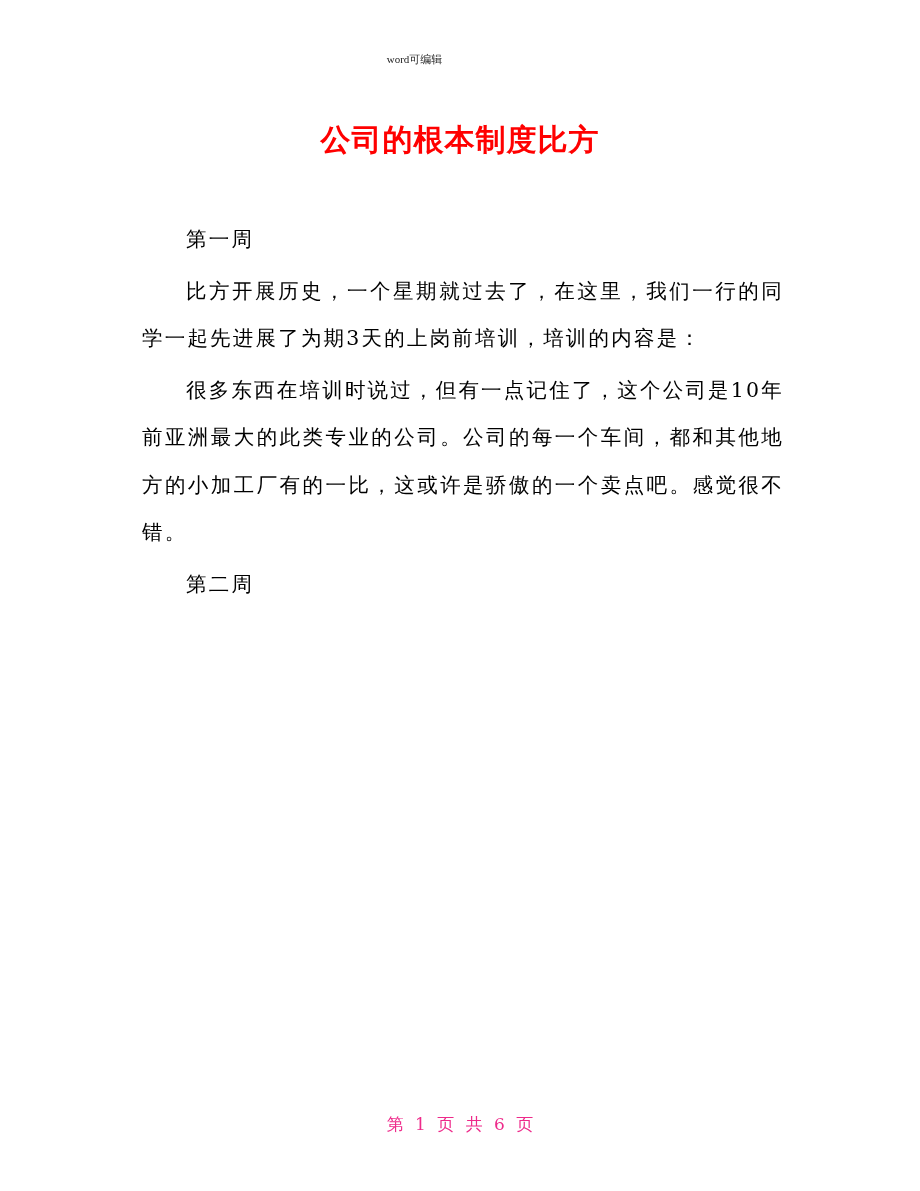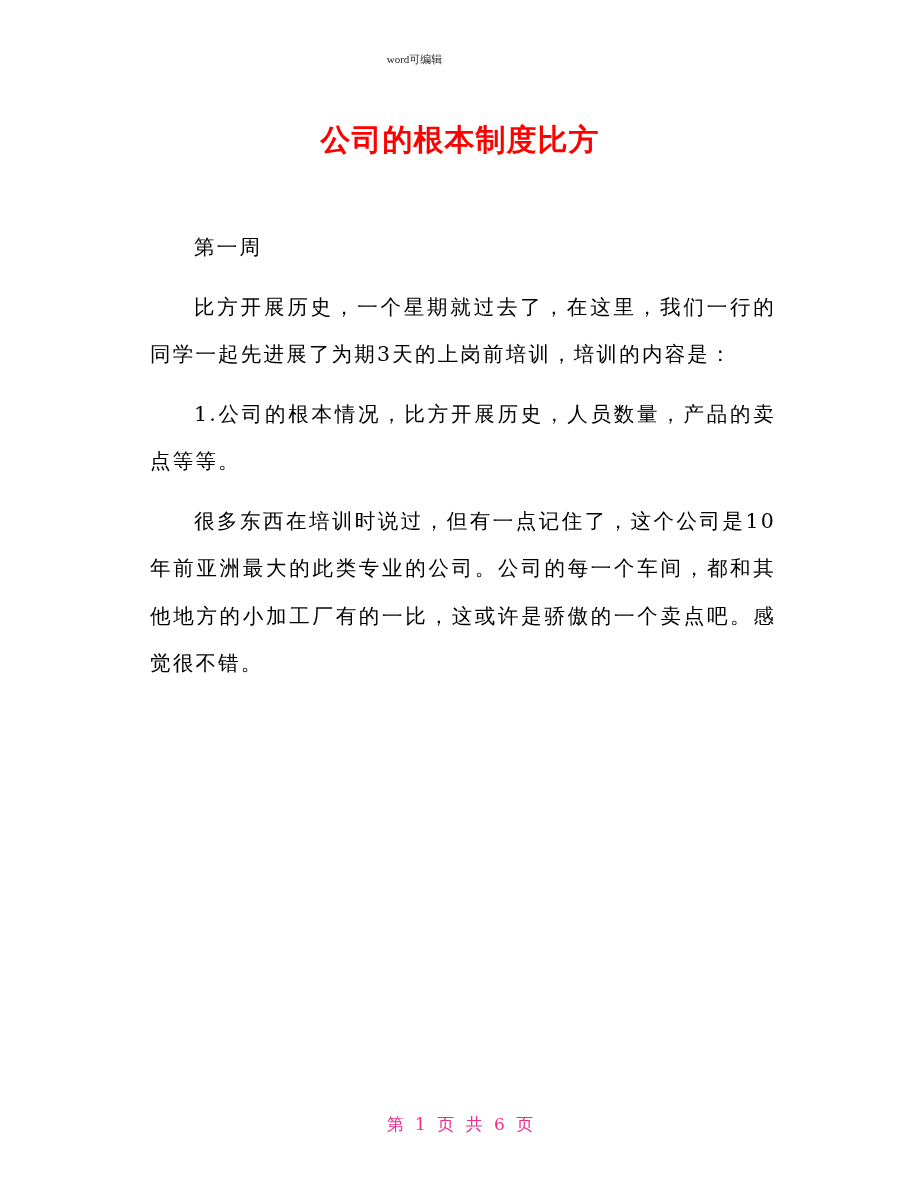--- a/index.html
+++ b/index.html
@@ -4,33 +4,33 @@
 <style>
   html, body { margin: 0; padding: 0; background: #ffffff; }
   body { width: 920px; height: 1191px; position: relative; overflow: hidden;
          font-family: "DejaVu Serif", "Liberation Serif", serif; color: #000; }
   .header { position: absolute; top: 52px; left: 0; width: 829px; text-align: center;
             font-size: 11px; color: #222; font-family: "Liberation Serif", serif; }
   .title { position: absolute; top: 120px; left: 0; width: 920px; text-align: center;
            font-size: 30px; font-weight: bold; color: #ff0000;
            font-family: "DejaVu Sans", sans-serif; letter-spacing: 1px; }
   .body { position: absolute; top: 212px; left: 138px; width: 650px; }
-  .para { font-size: 20.5px; line-height: 47.5px; text-indent: 44px; margin: 12px;
+  .para { font-size: 20.5px; line-height: 47.5px; text-indent: 44px; margin: 4px;
           letter-spacing: 2.2px; text-align: justify; word-break: break-all; }
   .footer { position: absolute; top: 1113px; left: 0; width: 920px; text-align: center;
             font-size: 17px; color: #ee2a8a; word-spacing: 6px;
             font-family: "DejaVu Serif", serif; }
 </style>
 </head>
 <body>
 
 <div class="header">word可编辑</div>
 
 <div class="title">公司的根本制度比方</div>
 
 <div class="body">
   <p class="para">第一周</p>
   <p class="para">比方开展历史，一个星期就过去了，在这里，我们一行的同学一起先进展了为期3天的上岗前培训，培训的内容是：</p>
-  <p class="para">1.公司的根本情况，比方开展历史，人员数量，产品的卖点等等。</p>
   <p class="para">很多东西在培训时说过，但有一点记住了，这个公司是10年前亚洲最大的此类专业的公司。公司的每一个车间，都和其他地方的小加工厂有的一比，这或许是骄傲的一个卖点吧。感觉很不错。</p>
+  <p class="para">第二周</p>
 </div>
 
 <div class="footer">第 1 页 共 6 页</div>
 
 </body></html>

